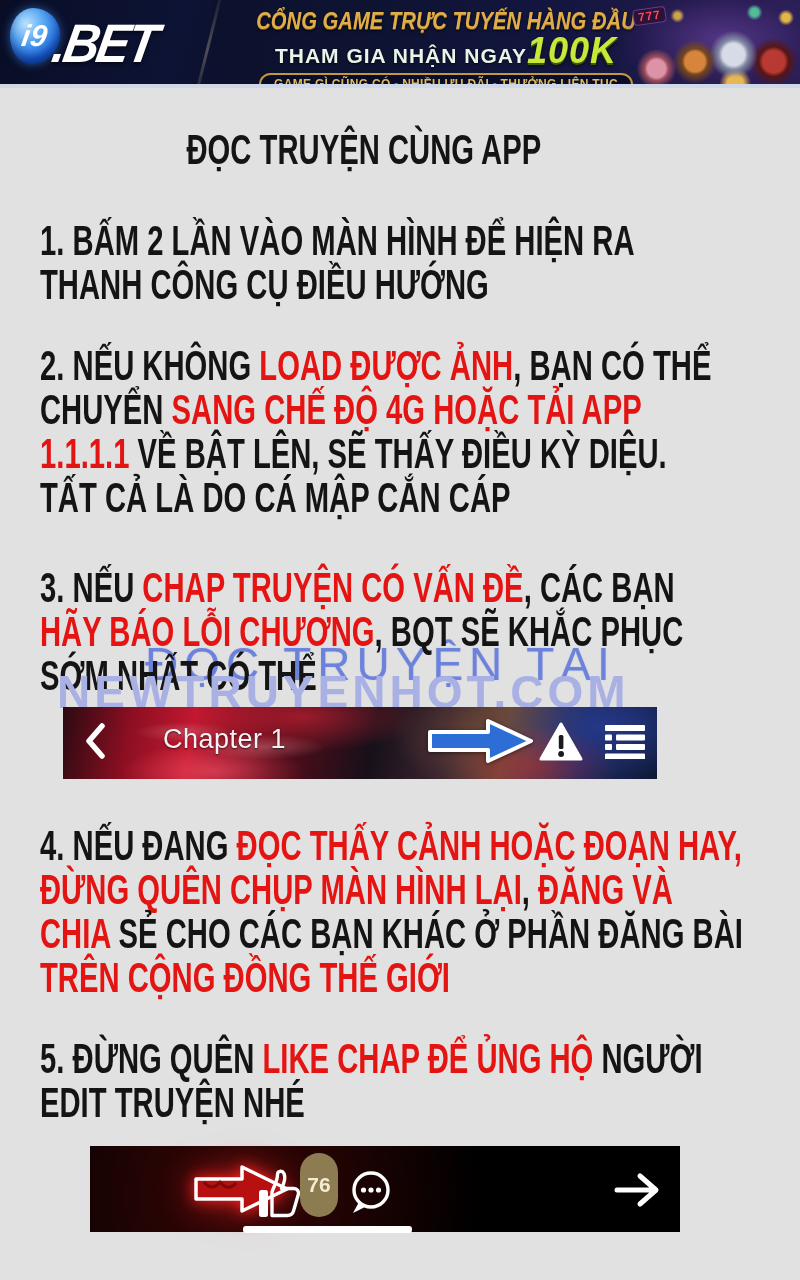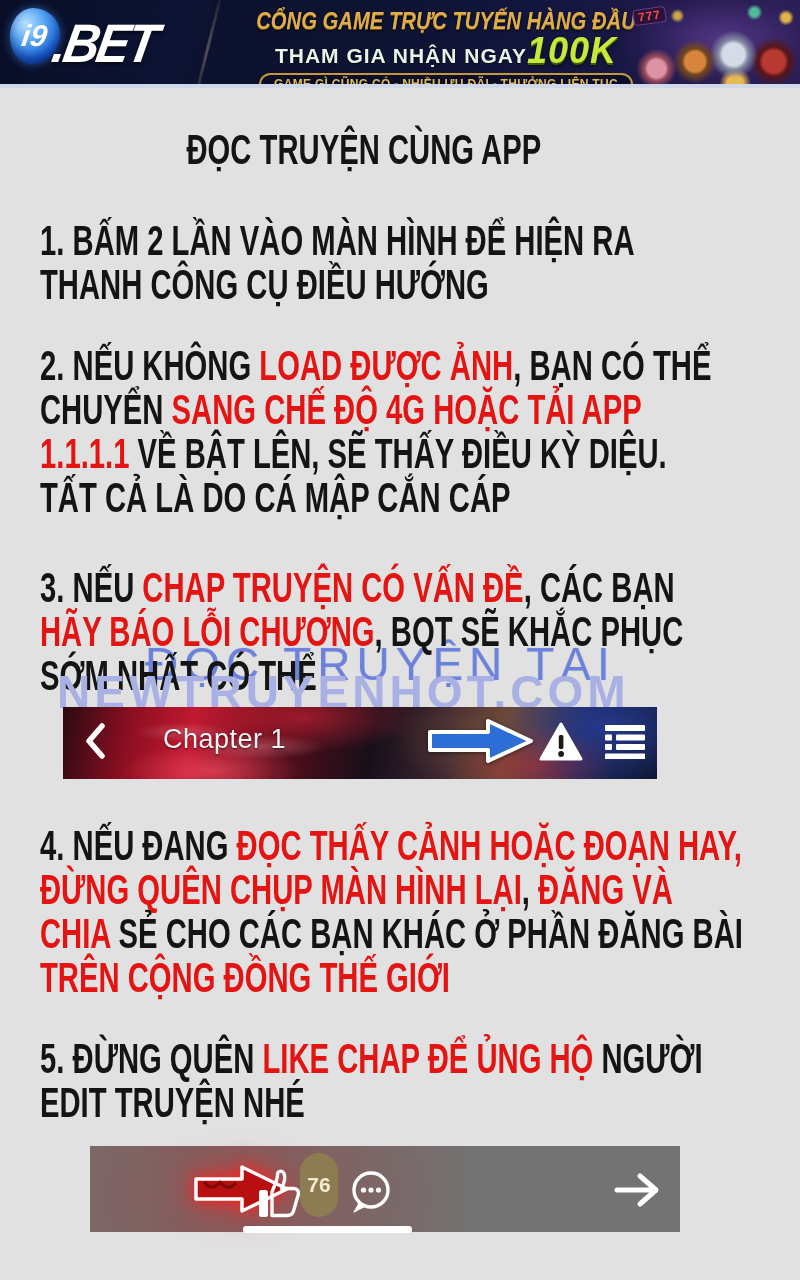--- a/index.html
+++ b/index.html
@@ -87,21 +87,21 @@
       radial-gradient(ellipse 90px 18px at 200px 40px,rgba(255,160,170,.35),transparent 70%),
       radial-gradient(ellipse 70px 14px at 120px 25px,rgba(255,255,255,.18),transparent 70%);}
   .chap-chevron{position:absolute;left:20px;top:16px;z-index:5;}
   .chap-title{position:absolute;left:100px;top:17px;z-index:5;color:#f4f2f4;font-size:27px;
     font-weight:500;letter-spacing:.5px;text-shadow:0 1px 2px rgba(0,0,0,.6);}
   .chap-arrow{position:absolute;left:363px;top:8px;z-index:5;filter:drop-shadow(0 1px 2px rgba(0,0,0,.5));}
   .chap-warn{position:absolute;left:475px;top:14px;z-index:5;}
   .chap-list{position:absolute;left:541px;top:18px;z-index:5;}
 
   
-  .botbar{position:absolute;left:90px;top:1146px;width:590px;height:86px;background:#737373;z-index:4;}
+  .botbar{position:absolute;left:90px;top:1146px;width:590px;height:86px;background:#000000;z-index:4;}
   .botbar::before{content:"";position:absolute;inset:0;
     background:radial-gradient(circle at 145px 48px,rgba(190,20,20,.30),transparent 55%);}
   .bot-red-arrow{position:absolute;left:100px;top:12px;
     filter:drop-shadow(0 0 7px rgba(255,30,30,.95)) drop-shadow(0 0 16px rgba(255,40,40,.55));}
   .bot-thumb{position:absolute;left:166px;top:22px;}
   .badge{position:absolute;left:210px;top:7px;width:38px;height:64px;border-radius:19px;
     background:var(--badgeBg);color:var(--badgeText);display:flex;align-items:center;justify-content:center;
     font-size:21px;font-weight:bold;}
   .bot-bubble{position:absolute;left:256px;top:23px;}
   .bot-next{position:absolute;left:523px;top:26px;}

